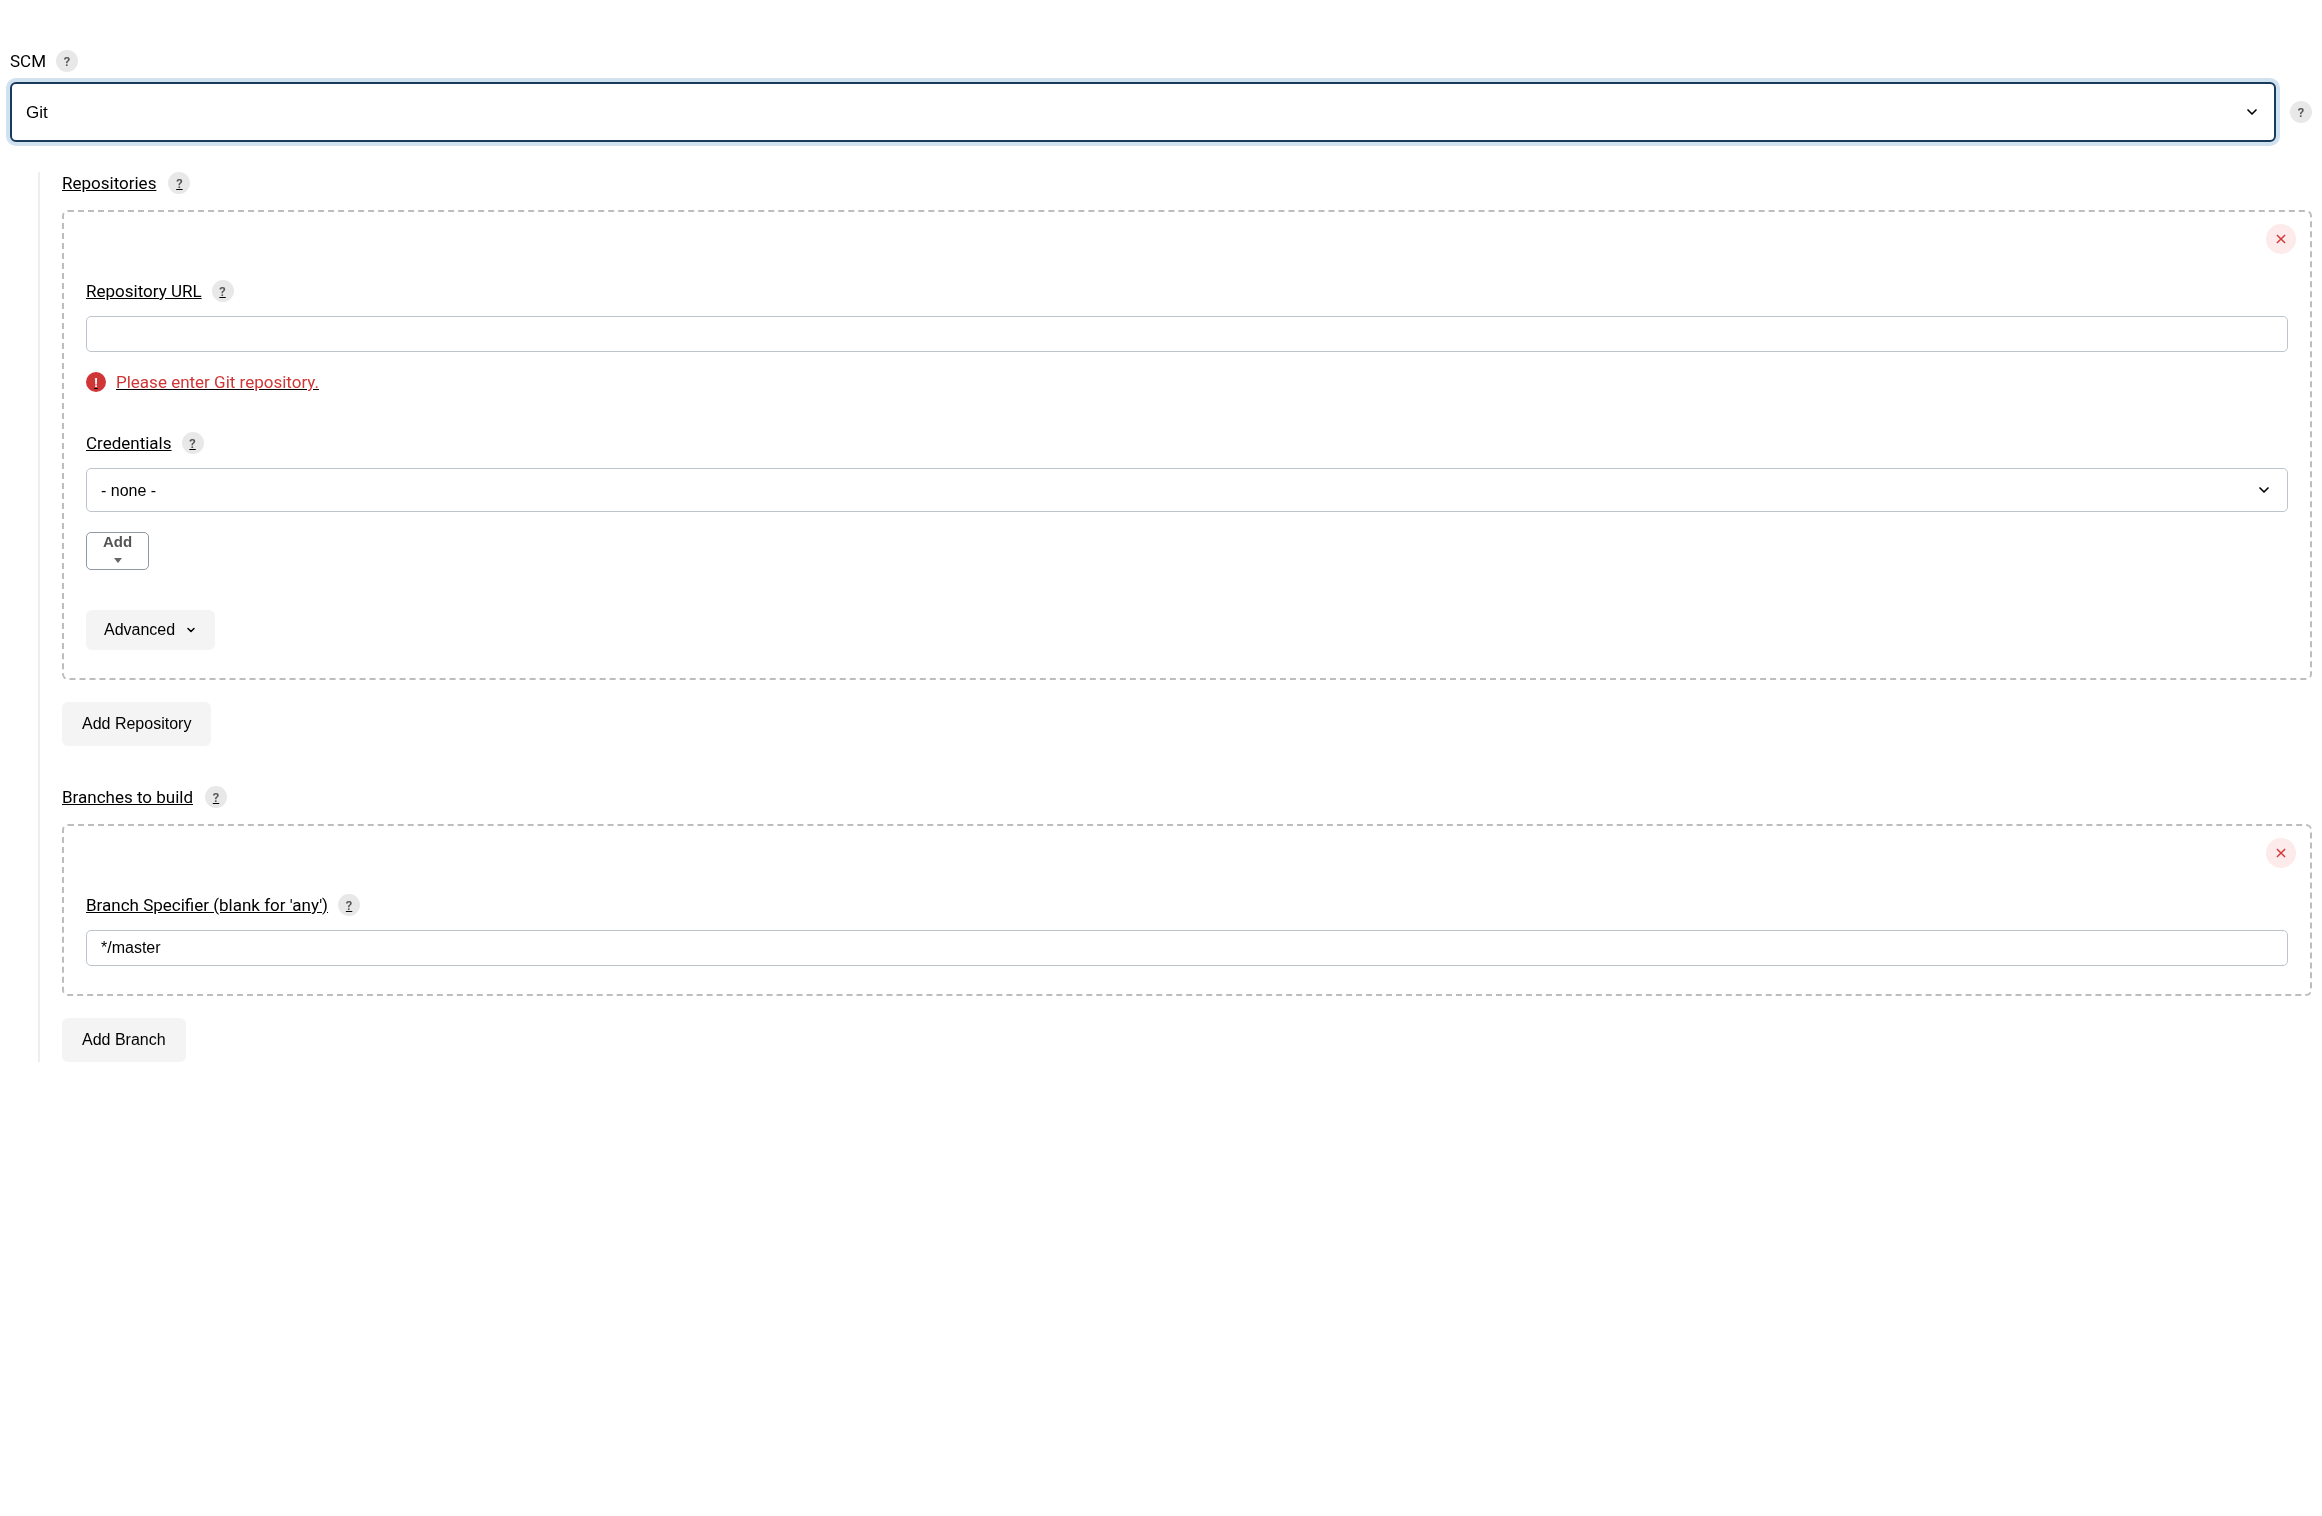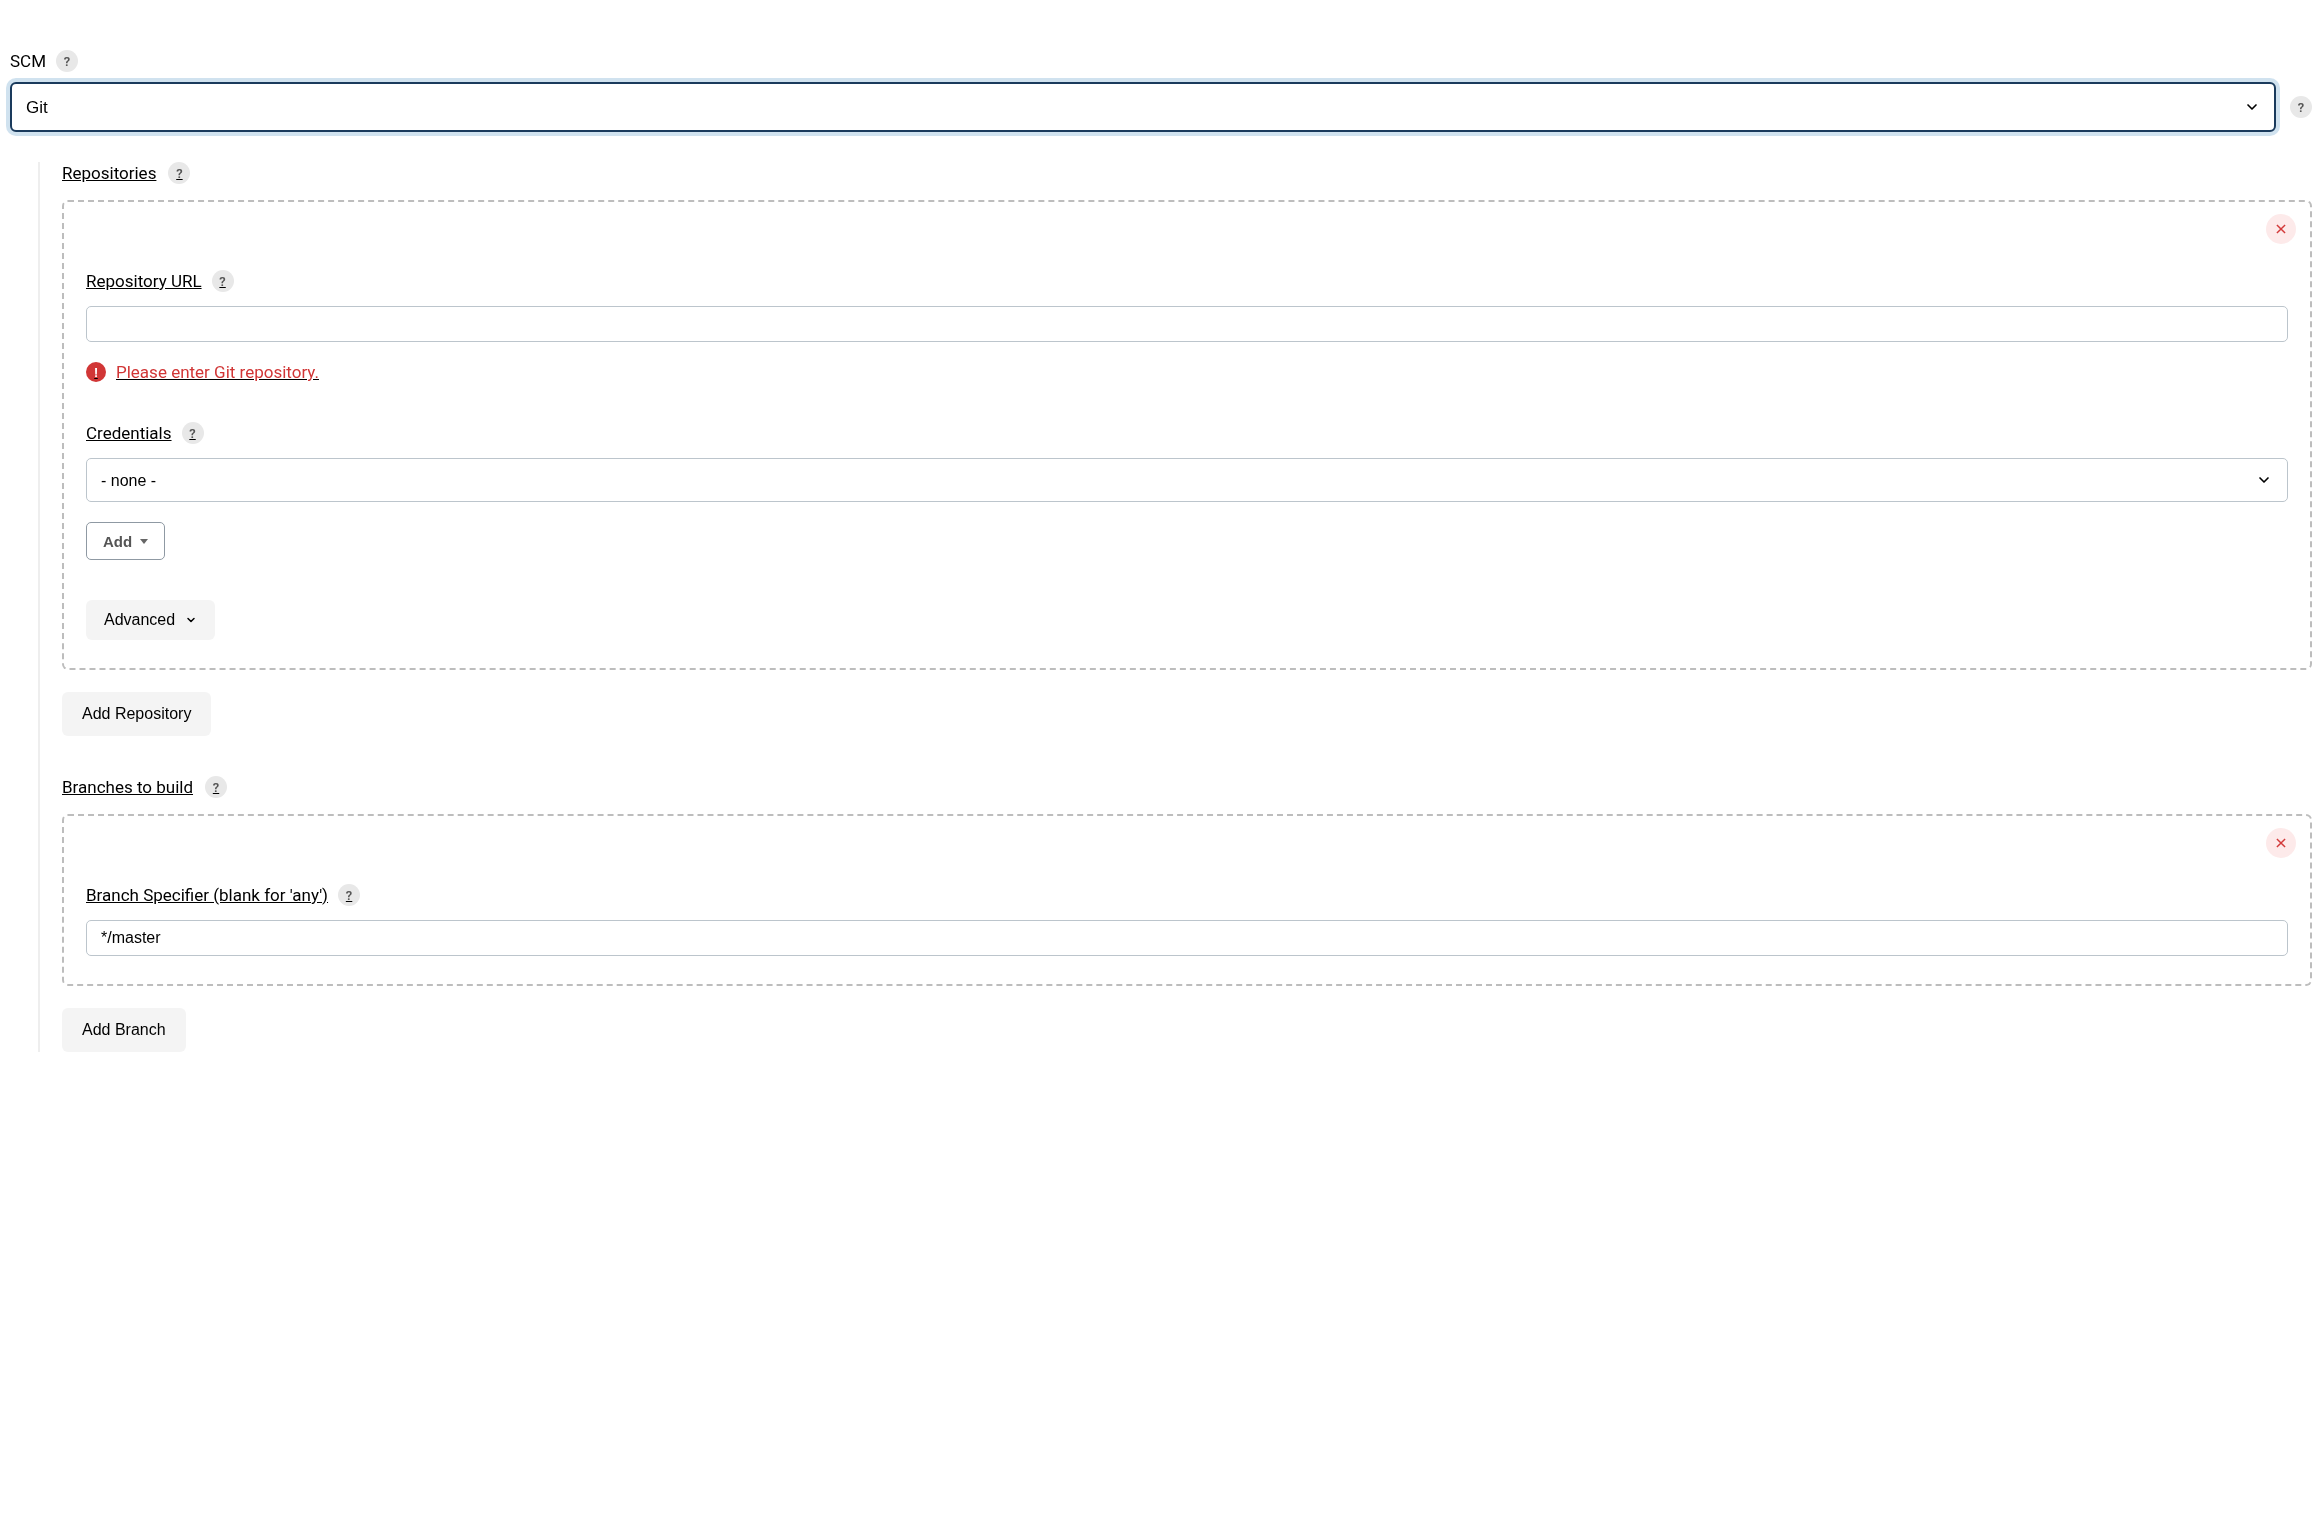--- a/index.html
+++ b/index.html
@@ -43,21 +43,21 @@
       display: flex;
       align-items: center;
       gap: 14px;
     }
     .scm-select-wrap {
       flex: 1;
       position: relative;
     }
     .scm-select {
       width: 100%;
-      height: 50px;
+      height: 60px;
       padding: 0 40px 0 14px;
       font-size: 17px;
       border: 2px solid #1a3a5c;
       border-radius: 6px;
       background: #fff;
       box-shadow: 0 0 0 4px rgba(150, 190, 220, 0.45);
       appearance: none;
       -webkit-appearance: none;
       cursor: pointer;
     }
@@ -165,20 +165,21 @@
       gap: 8px;
       height: 38px;
       padding: 0 16px;
       border: 1px solid #8f99a3;
       border-radius: 5px;
       background: #fff;
       color: #555;
       font-size: 15px;
       font-weight: 600;
       cursor: pointer;
+      flex-direction: column;
     }
     .btn-outline .caret {
       display: inline-block;
       width: 0;
       height: 0;
       border-left: 4px solid transparent;
       border-right: 4px solid transparent;
       border-top: 5px solid #666;
     }
     .btn-soft {

